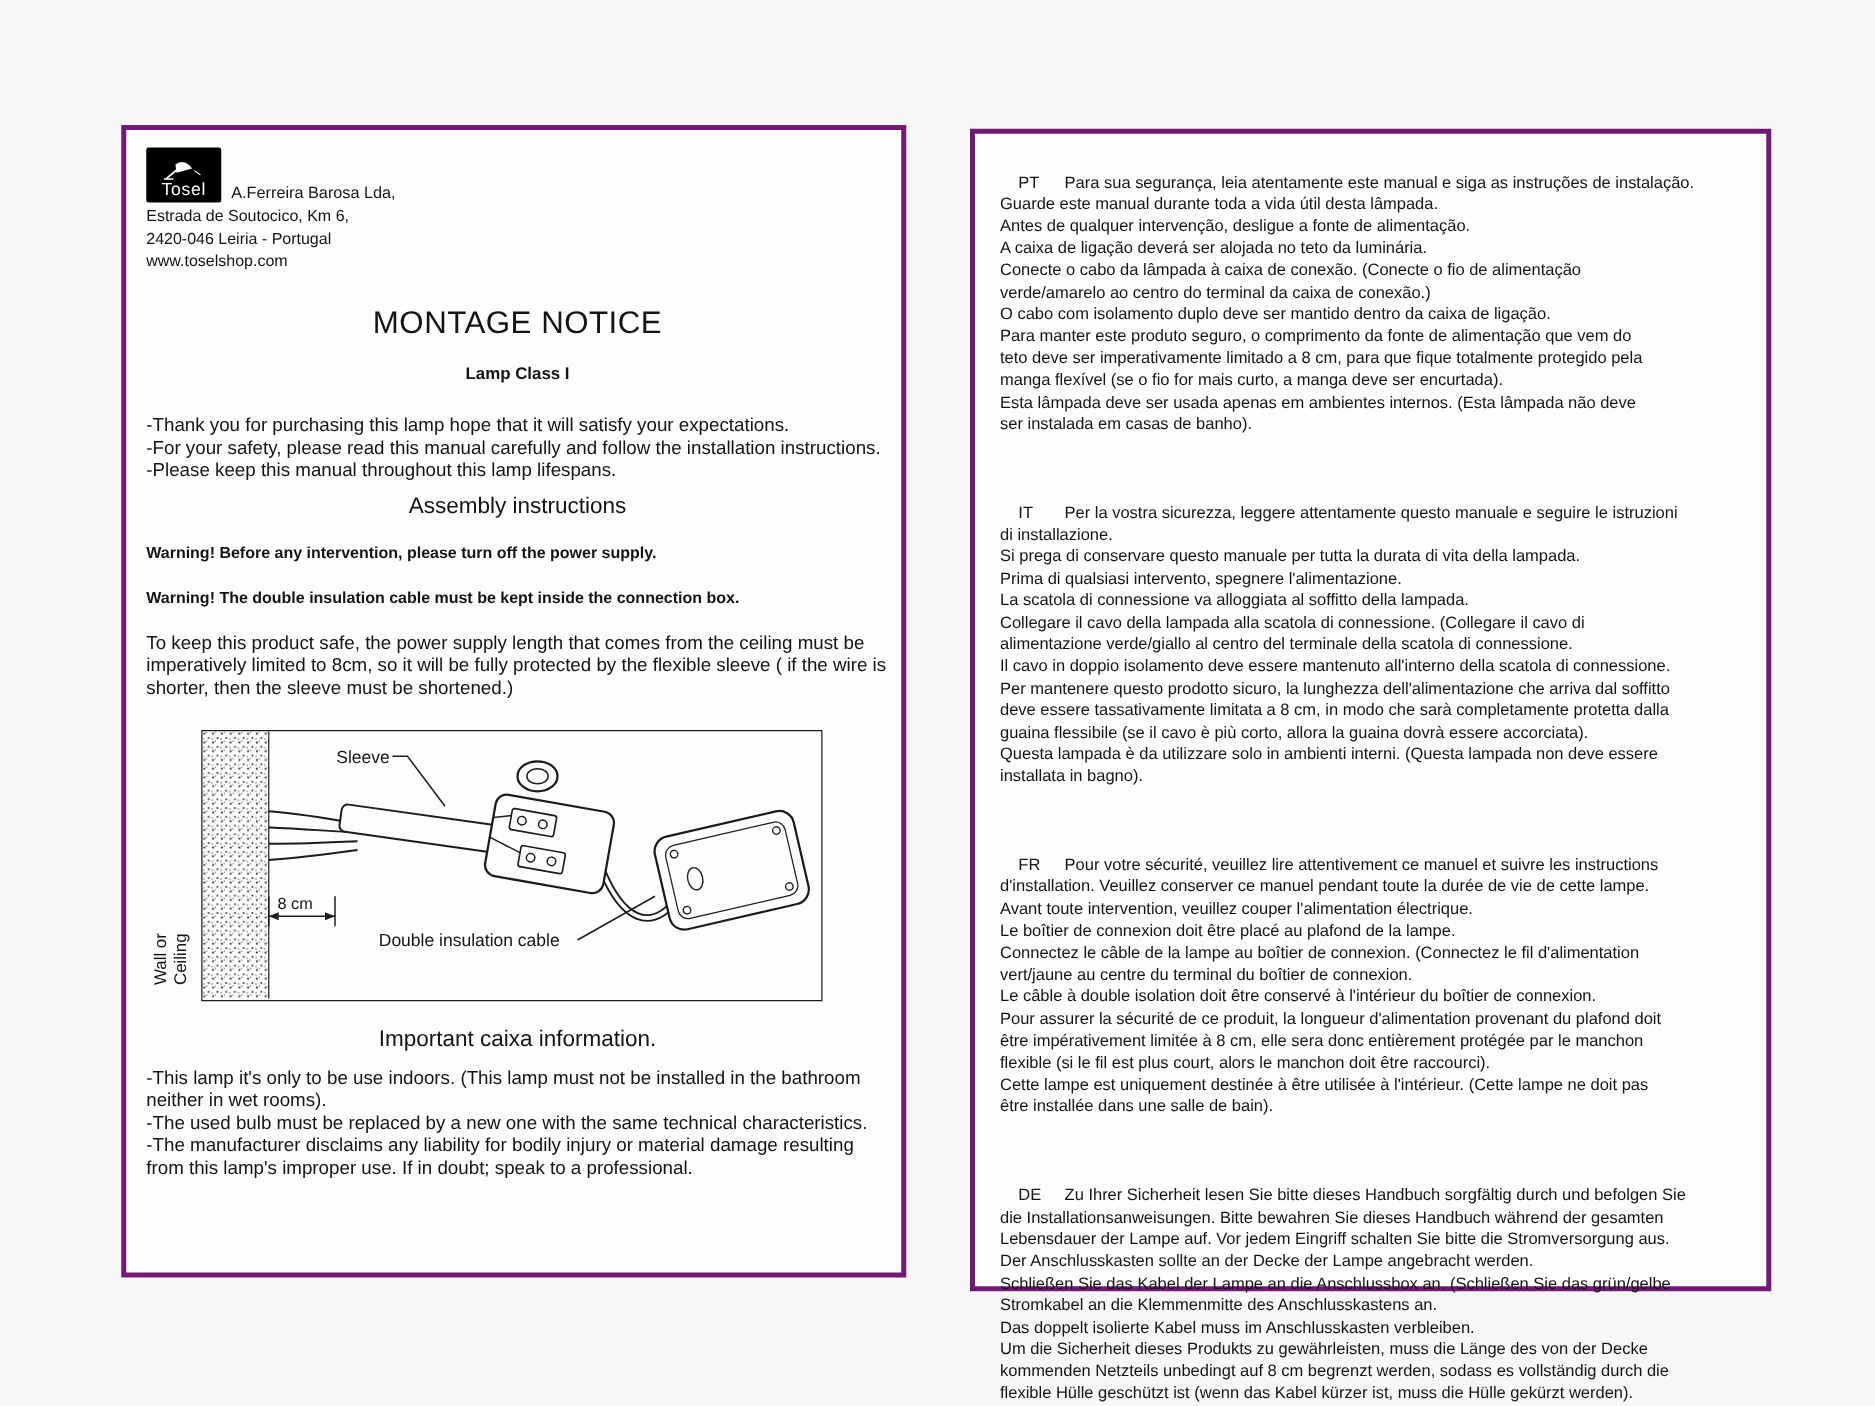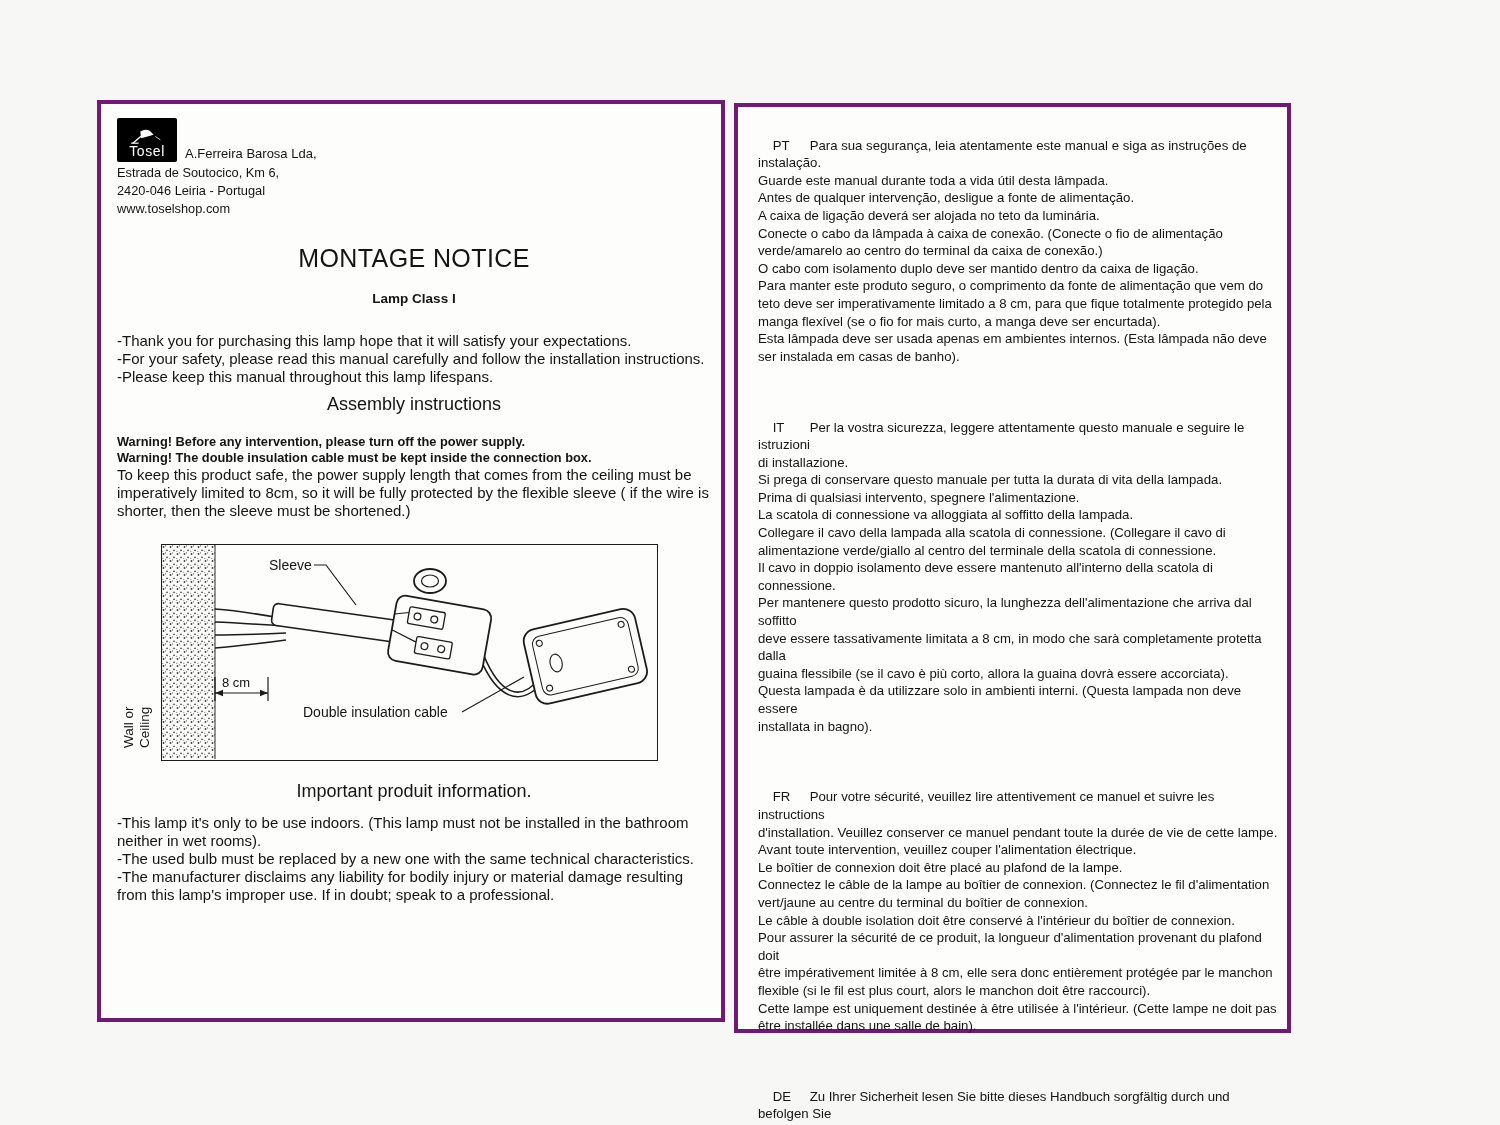--- a/index.html
+++ b/index.html
@@ -11,21 +11,21 @@
     color: #141414;
     overflow: hidden;
   }
   .panel {
     position: absolute;
     background: #fdfdfc;
     border: 4px solid #701a75;
     box-sizing: border-box;
   }
   .panel-left  { left: 97px;  top: 100px; width: 628px; height: 922px; padding: 14px 10px 0 16px; }
-  .panel-right { left: 734px; top: 103px; width: 557px; height: 930px; padding: 12px 8px 16px 20px; }
+  .panel-right { left: 776px; top: 103px; width: 641px; height: 930px; padding: 12px 8px 16px 20px; }
 
   
   .logo-row { display: flex; align-items: flex-end; gap: 8px; }
   .logo-box {
     width: 60px; height: 44px; background: #000; border-radius: 2px;
     display: flex; flex-direction: column; align-items: center; justify-content: flex-end;
     padding: 4px 2px 3px 2px; box-sizing: border-box; flex: 0 0 auto;
   }
   .lamp-svg { width: 34px; height: 15px; display: block; }
   .logo-text { color: #fff; font-size: 14px; letter-spacing: 0.6px; line-height: 15px; }
@@ -34,22 +34,22 @@
 
   .doc-title { text-align: center; font-size: 25px; letter-spacing: 0.4px; margin-top: 26px; font-weight: 500; }
   .doc-subtitle { text-align: center; font-size: 13.5px; font-weight: 700; margin-top: 18px; }
 
   .body-text { font-size: 15px; line-height: 18px; white-space: pre-wrap; }
   .intro-text { margin-top: 26px; }
   .section-heading { text-align: center; font-size: 18px; margin-top: 8px; font-weight: 400; }
   .warning-text { font-size: 12.8px; line-height: 16px; font-weight: 700; white-space: pre-wrap; }
   .warning-power { margin-top: 19px; }
   .connection-text { margin-top: 14px; }
-  .warning-insulation { }
-  .sleeve-text { margin-top: 0; }
+  .warning-insulation { margin-top: 20px; }
+  .sleeve-text { margin-top: 20px; }
 
   .diagram {
     position: relative;
     margin: 24px 0 0 44px;
     width: 497px; height: 217px;
     border: 1.5px solid #1c1c1c;
     box-sizing: border-box;
     background: #fdfdfc;
   }
   .diagram svg { display: block; }
@@ -172,21 +172,21 @@
       <text x="60" y="142" font-size="13">8 cm</text>
 
       <text x="107" y="25" font-size="14">Sleeve</text>
       <path d="M152 20 h12 l30 40" fill="none" stroke="#1c1c1c" stroke-width="1.2"></path>
 
       <text x="141" y="172" font-size="14">Double insulation cable</text>
       <path d="M300 167 L362 132" fill="none" stroke="#1c1c1c" stroke-width="1.2"></path>
     </svg>
   </div>
 
-  <div class="section-heading safety-heading">Important produit information.</div>
+  <div class="section-heading safety-heading">Important caixa information.</div>
   <div class="body-text safety-text">-This lamp it's only to be use indoors. (This lamp must not be installed in the bathroom
 neither in wet rooms).
 -The used bulb must be replaced by a new one with the same technical characteristics.
 -The manufacturer disclaims any liability for bodily injury or material damage resulting
 from this lamp's improper use. If in doubt; speak to a professional.</div>
 </div>
 
 <div class="panel panel-right">
 
   <p class="lang-para">

